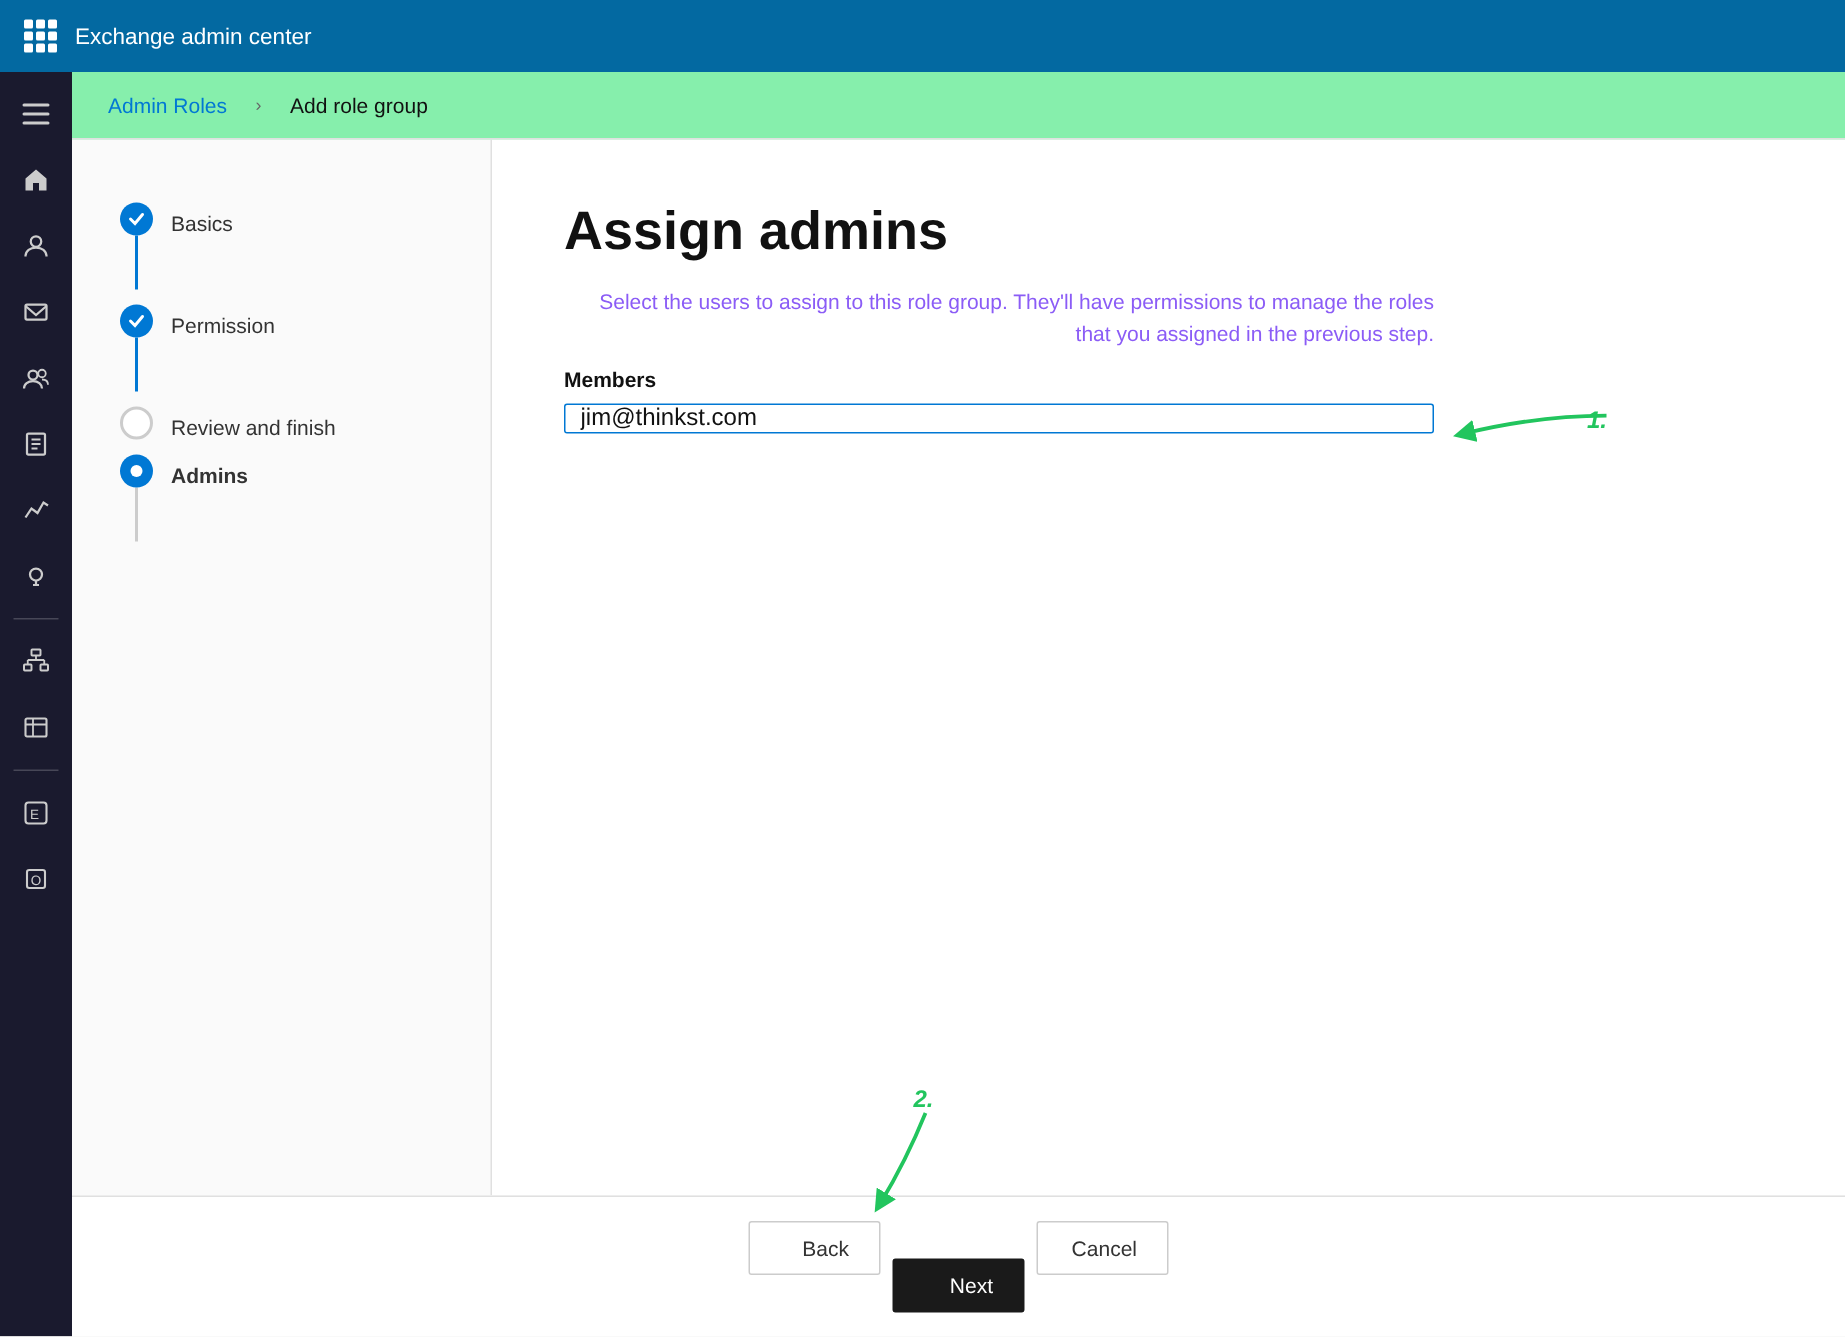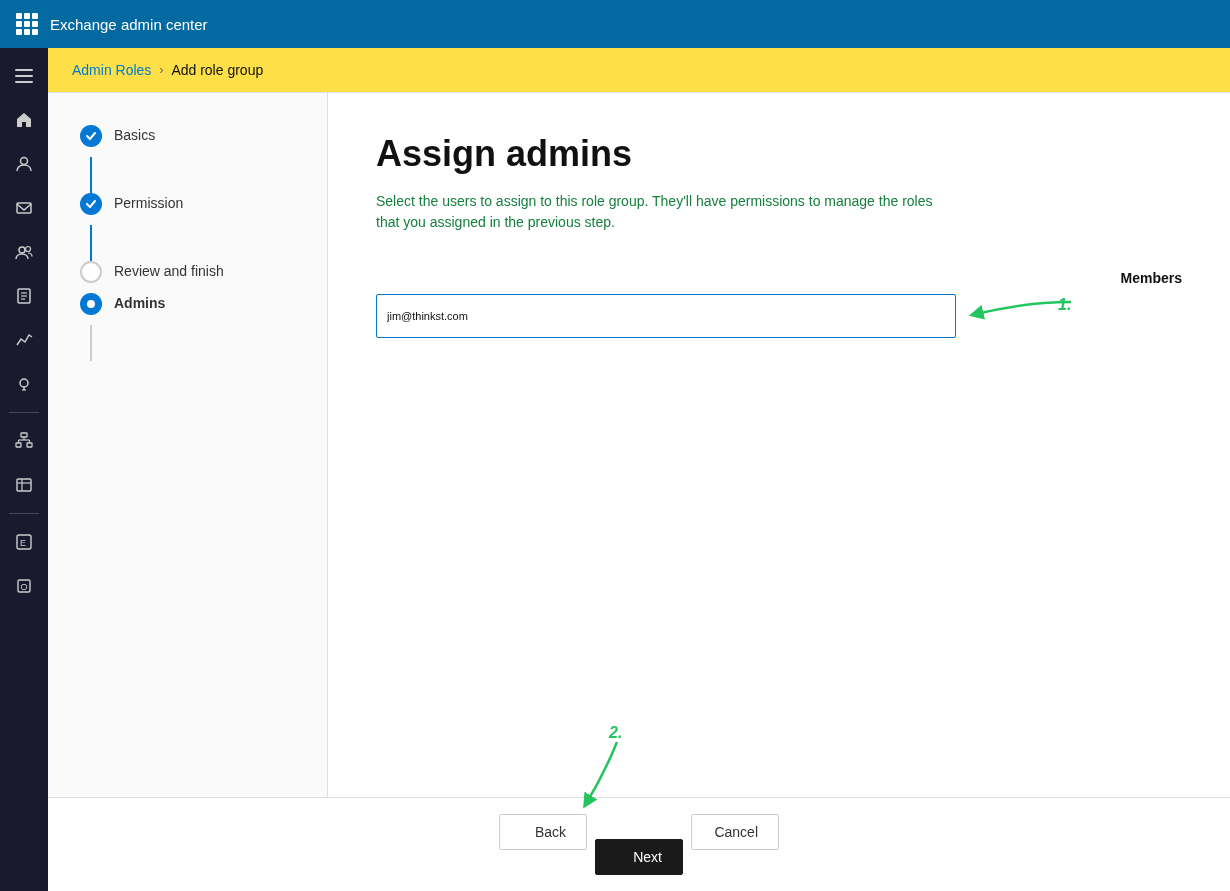--- a/index.html
+++ b/index.html
@@ -76,25 +76,25 @@
     
     .content-area {
       flex: 1;
       display: flex;
       flex-direction: column;
       overflow: hidden;
     }
 
     
     .breadcrumb-bar {
-      background: #fde047;
+      background: #86efac;
       padding: 14px 24px;
       display: flex;
       align-items: center;
-      gap: 8px;
+      gap: 19px;
       font-size: 14px;
       color: #333;
       border-bottom: 1px solid #e0e0e0;
       flex-shrink: 0;
     }
     .breadcrumb-link {
       color: #0078d4;
       cursor: pointer;
       text-decoration: none;
     }
@@ -159,21 +159,21 @@
       color: #333;
       padding-top: 2px;
     }
     .step-label.active { font-weight: 700; }
     .step-wrapper {
       display: flex;
       flex-direction: column;
     }
     .step-row {
       display: flex;
-      align-items: flex-start;
+      align-items: flex-end;
       gap: 12px;
       height: 32px;
     }
     .step-line {
       width: 2px;
       height: 36px;
       margin-left: 10px;
       background: #0078d4;
     }
     .step-line.gray {
@@ -188,40 +188,40 @@
       overflow-y: auto;
     }
     .panel-title {
       font-size: 36px;
       font-weight: 700;
       color: #111;
       margin-bottom: 16px;
     }
     .panel-description {
       font-size: 14px;
-      color: #15803d;
+      color: #8b5cf6;
       line-height: 1.5;
       max-width: 580px;
-      margin-bottom: 37px;
+      margin-bottom: 12px;
+      text-align: right;
     }
     .field-label {
       font-size: 14px;
       font-weight: 600;
       color: #111;
       margin-bottom: 8px;
-      text-align: right;
     }
     .members-input {
       width: 100%;
       max-width: 580px;
-      height: 44px;
+      height: 20px;
       border: 1px solid #0078d4;
       border-radius: 2px;
       padding: 0 10px;
-      font-size: 11px;
+      font-size: 16px;
       color: #111;
       outline: none;
     }
 
     
     .wizard-footer {
       background: #fff;
       border-top: 1px solid #e0e0e0;
       padding: 16px 0;
       display: flex;

